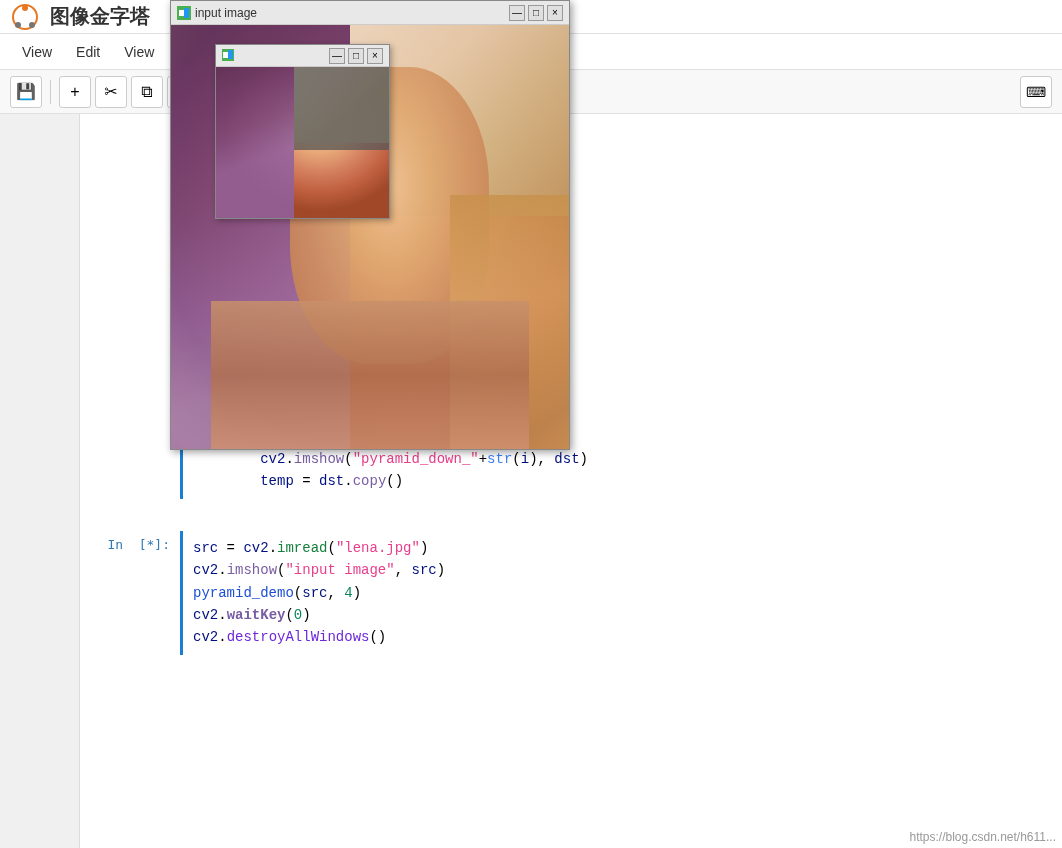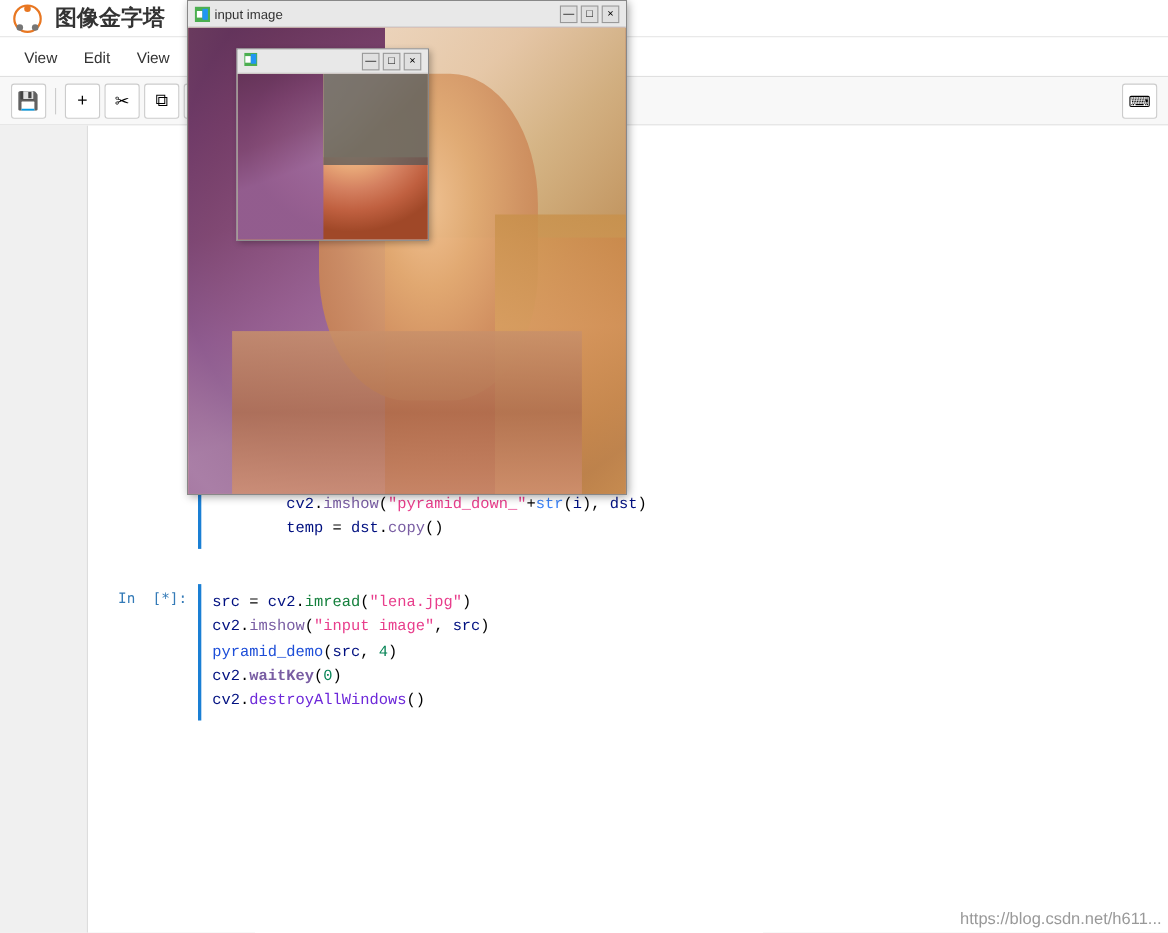--- a/index.html
+++ b/index.html
@@ -208,21 +208,21 @@
       position: relative;
       height: calc(100% - 22px);
       overflow: hidden;
     }
 
     
     .watermark {
       position: absolute;
       bottom: 4px;
       right: 6px;
-      font-size: 15px;
+      font-size: 12px;
       color: #999;
       z-index: 200;
     }
 
     
     .cell-active .cell-content {
       border-left: 3px solid #1a7fd4 !important;
     }
     .keyboard-btn {
       font-size: 14px;

